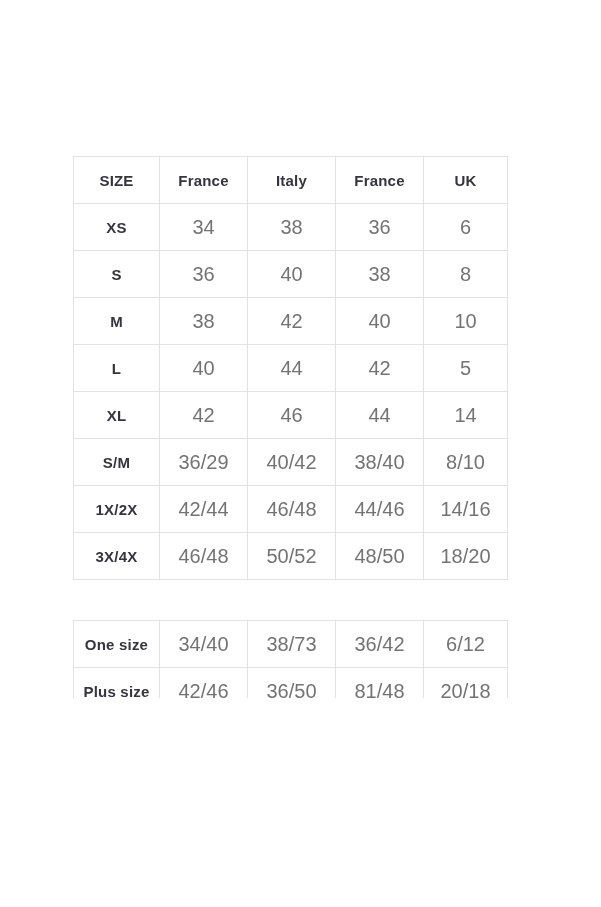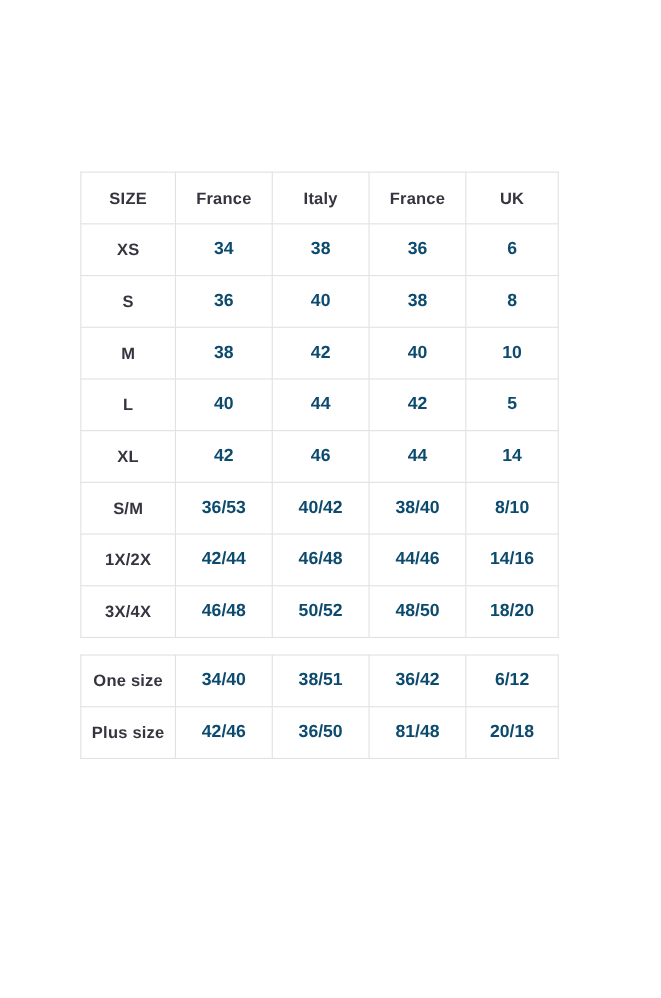--- a/index.html
+++ b/index.html
@@ -18,21 +18,21 @@
   .tables-wrap {
     position: absolute;
     left: 73px;
     top: 156px;
   }
   table.size-table {
     border-collapse: collapse;
     table-layout: fixed;
   }
   table.size-table.secondary {
-    margin-top: 15px;
+    margin-top: 40px;
   }
   .size-table col.c0 { width: 86px; }
   .size-table col.c1 { width: 88px; }
   .size-table col.c2 { width: 88px; }
   .size-table col.c3 { width: 88px; }
   .size-table col.c4 { width: 84px; }
   .size-table th,
   .size-table td {
     border: 1px solid #e2e2e2;
     height: 46px;
@@ -41,23 +41,23 @@
     padding: 0;
     background: #ffffff;
   }
   .size-table th {
     font-size: 15px;
     font-weight: 700;
     color: #35343f;
     letter-spacing: 0.2px;
   }
   .size-table td {
-    font-size: 16px;
-    font-weight: 700;
-    color: #0c4a6e;
+    font-size: 20px;
+    font-weight: 400;
+    color: #737373;
   }
 </style>
 </head>
 <body>
 
 <div class="page">
   <div class="tables-wrap">
 
     <table class="size-table main">
       <colgroup>
@@ -105,21 +105,21 @@
         </tr>
         <tr>
           <th>XL</th>
           <td>42</td>
           <td>46</td>
           <td>44</td>
           <td>14</td>
         </tr>
         <tr>
           <th>S/M</th>
-          <td>36/53</td>
+          <td>36/29</td>
           <td>40/42</td>
           <td>38/40</td>
           <td>8/10</td>
         </tr>
         <tr>
           <th>1X/2X</th>
           <td>42/44</td>
           <td>46/48</td>
           <td>44/46</td>
           <td>14/16</td>
@@ -139,21 +139,21 @@
         <col class="c0">
           <col class="c1">
           <col class="c2">
           <col class="c3">
           <col class="c4">
       </colgroup>
       <tbody>
         <tr>
           <th>One size</th>
           <td>34/40</td>
-          <td>38/51</td>
+          <td>38/73</td>
           <td>36/42</td>
           <td>6/12</td>
         </tr>
         <tr>
           <th>Plus size</th>
           <td>42/46</td>
           <td>36/50</td>
           <td>81/48</td>
           <td>20/18</td>
         </tr>

